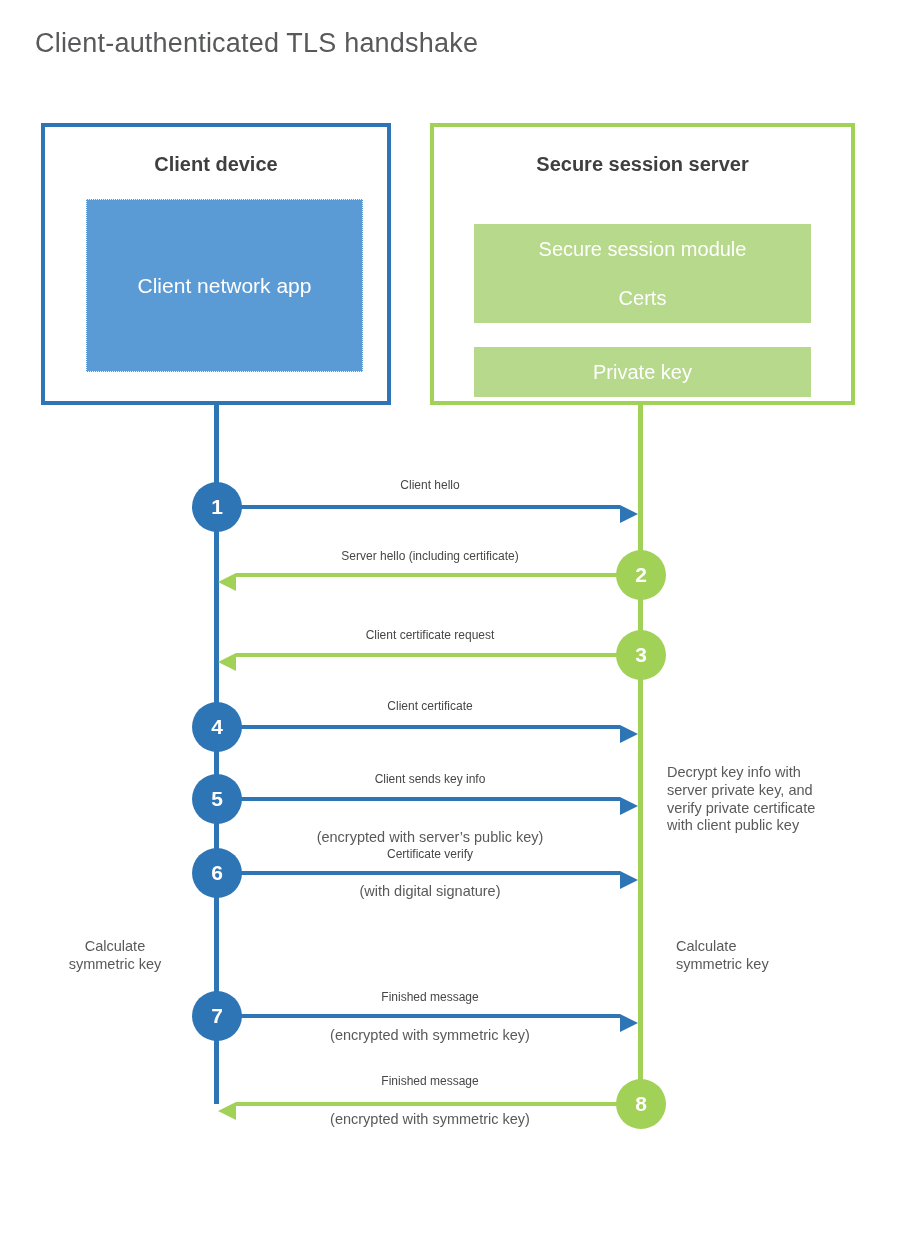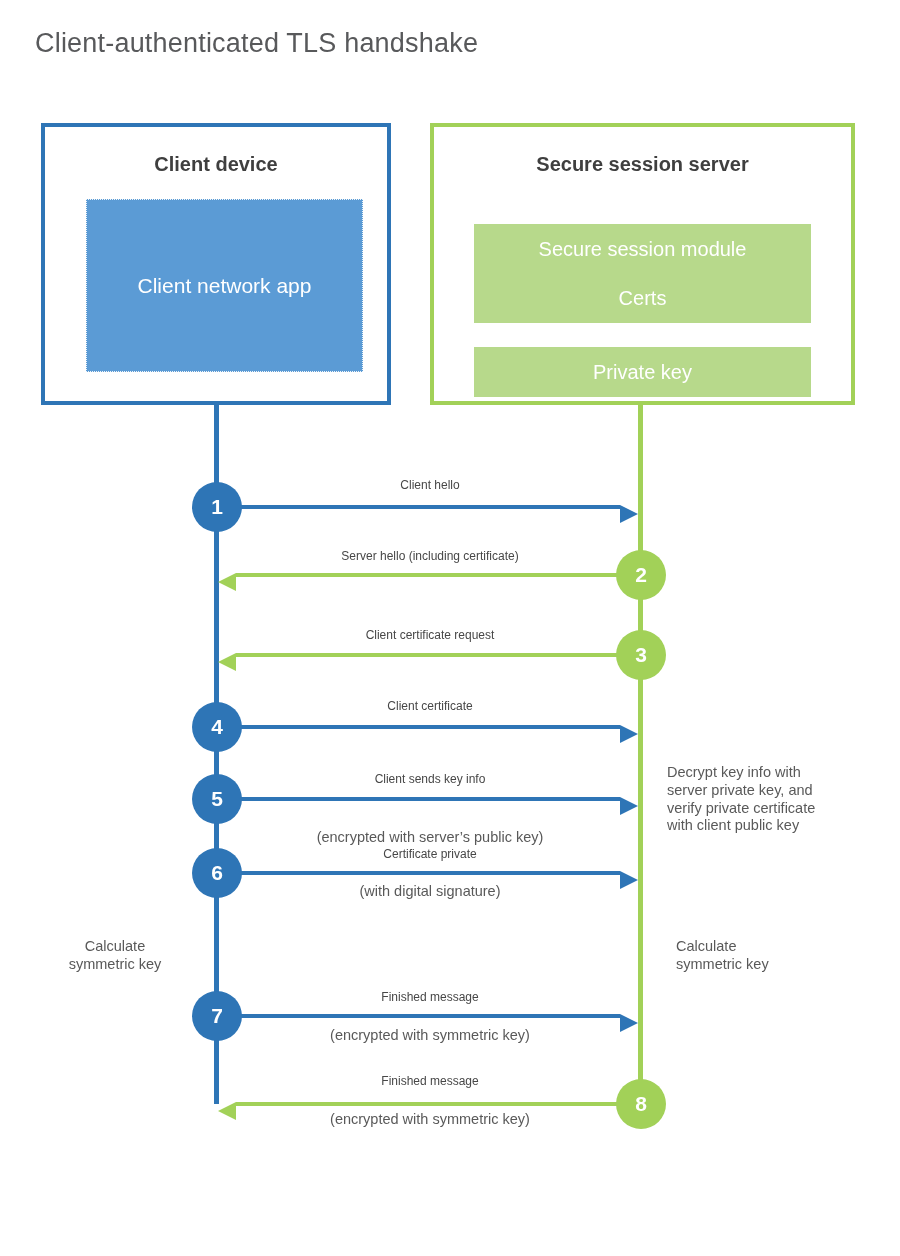--- a/index.html
+++ b/index.html
@@ -164,21 +164,21 @@
     <div class="abs msg-label">Client sends key info</div>
     <div class="abs aline blue"></div>
     <div class="abs ahead right"></div>
     <div class="abs badge blue">
       <span>5</span>
     </div>
     <div class="abs msg-sub">(encrypted with server’s public key)</div>
   </div>
 
   <div class="y6">
-    <div class="abs msg-label">Certificate private</div>
+    <div class="abs msg-label">Certificate verify</div>
     <div class="abs aline blue"></div>
     <div class="abs ahead right"></div>
     <div class="abs badge blue">
       <span>6</span>
     </div>
     <div class="abs msg-sub">(with digital signature)</div>
   </div>
 
   <div class="y7">
     <div class="abs msg-label">Finished message</div>

